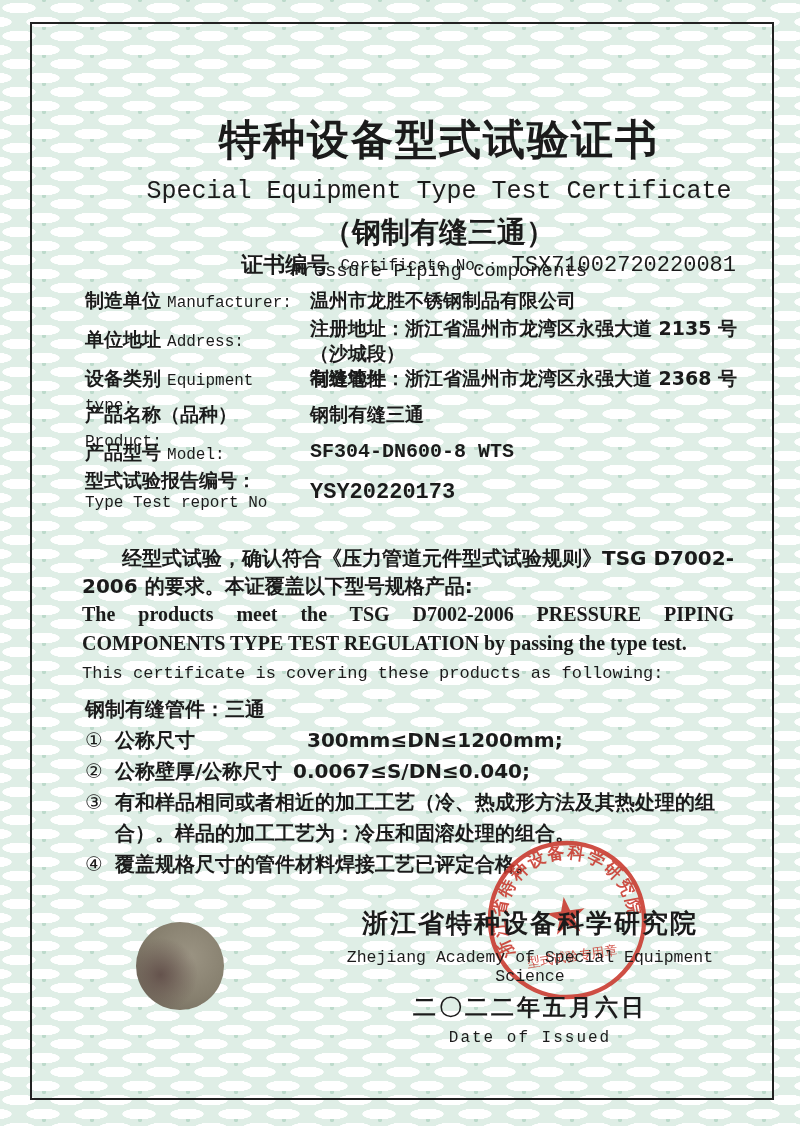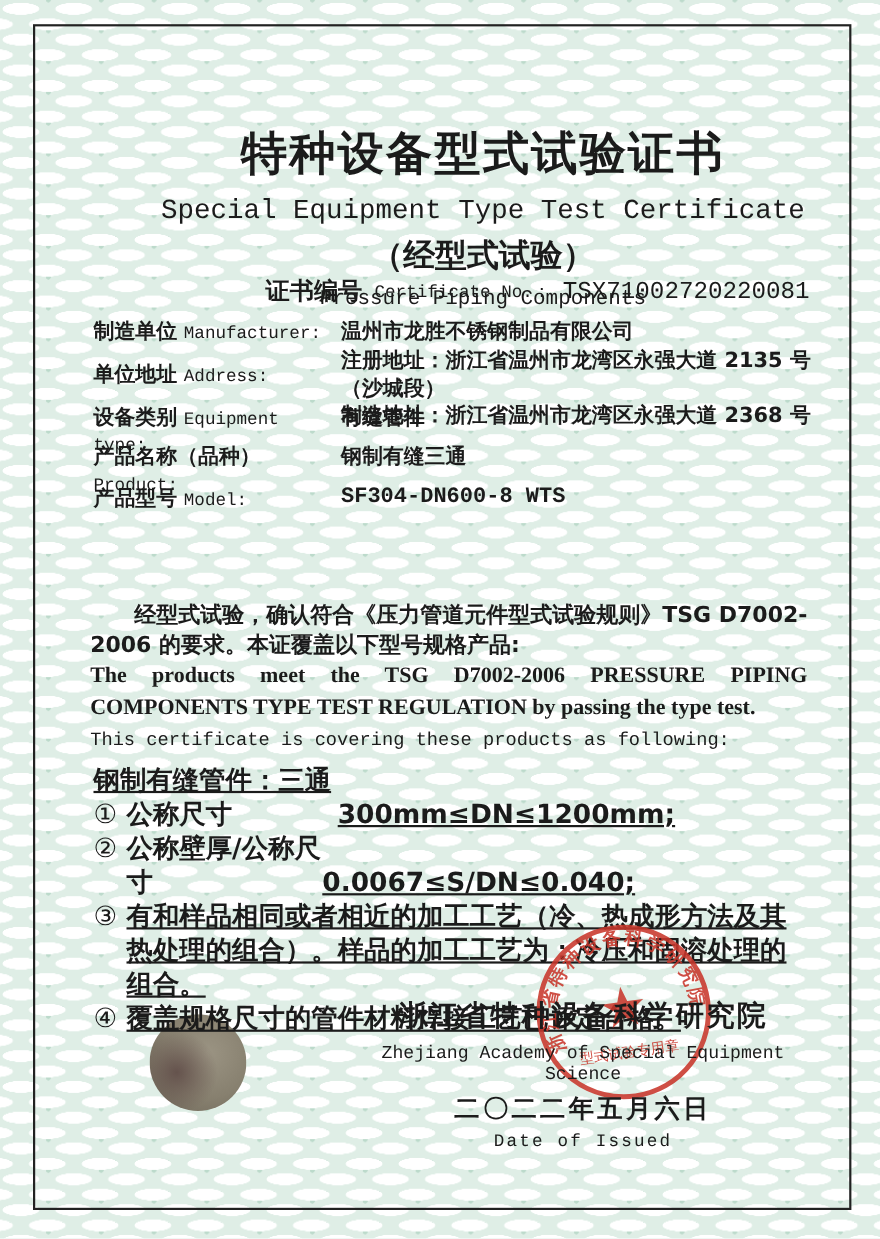--- a/index.html
+++ b/index.html
@@ -44,21 +44,21 @@
   .row .lbl .len { font-family:"Liberation Mono","DejaVu Sans Mono",monospace; font-size:16px; }
   .row .val { font-size:19px; font-weight:600; }
   .row .val.vmono { font-family:"Liberation Mono","DejaVu Sans Mono",monospace; font-weight:700; }
   .addr-line { font-size:19px; font-weight:600; line-height:25px; }
 
   .statement { position:absolute; left:82px; top:544px; width:652px; z-index:2; }
   .statement .p-cn { font-size:20px; font-weight:700; line-height:28px; text-align:justify; text-indent:2em; }
   .statement .p-enb{ font-size:20px; line-height:29px; text-align:justify; }
   .statement .p-en { font-family:"Liberation Mono","DejaVu Sans Mono",monospace; font-size:17px; line-height:28px; margin-top:2px; }
 
-  .products { position:absolute; left:85px; top:694px; width:650px; font-size:24px; font-weight:600; line-height:31px; z-index:2;text-decoration:underline; }
+  .products { position:absolute; left:85px; top:694px; width:650px; font-size:20px; font-weight:600; line-height:31px; z-index:2; }
   .products .item { position:relative; padding-left:30px; }
   .products .num { position:absolute; left:0; top:0; font-weight:400; }
   .products .ilabel1 { display:inline-block; width:192px; }
   .products .ilabel2 { display:inline-block; width:178px; }
 
   .footer { position:absolute; left:320px; top:906px; width:420px; text-align:center; z-index:3; }
   .org-cn  { font-size:26px; font-weight:700; letter-spacing:2px; }
   .org-en  { font-family:"Liberation Mono","DejaVu Sans Mono",monospace; font-size:16.5px; margin-top:7px; }
   .date-cn { font-size:23px; font-weight:600; letter-spacing:3px; margin-top:6px; }
   .date-en { font-family:"Liberation Mono","DejaVu Sans Mono",monospace; font-size:16px; letter-spacing:2px; margin-top:6px; }
@@ -75,21 +75,21 @@
 </style>
 </head>
 <body>
 
 <div class="page">
   <div class="frame"></div>
 
   <div class="title-block">
     <div class="title-cn cn">特种设备型式试验证书</div>
     <div class="title-en mono">Special Equipment Type Test Certificate</div>
-    <div class="subtitle-cn cn">（经型式试验）</div>
+    <div class="subtitle-cn cn">（钢制有缝三通）</div>
     <div class="subtitle-en mono">Pressure Piping Components</div>
   </div>
 
   <div class="cert-line">
     <span class="c1 cn">证书编号</span>
     <span class="c2 mono">Certificate No.：</span>
     <span class="c3 mono">TSX71002720220081</span>
   </div>
 
   <div class="row" style="top:288px">
@@ -128,20 +128,27 @@
   </div>
 
   <div class="row" style="top:440px">
     <div class="lbl">
       <span class="lcn">产品型号</span>
       <span class="len">Model:</span>
     </div>
     <div class="val vmono" style="font-size:20px">SF304-DN600-8 WTS</div>
   </div>
 
+  <div class="row" style="top:468px">
+    <div class="lbl">
+      <div class="lcn">型式试验报告编号：</div>
+      <div class="len">Type Test report No</div>
+    </div>
+    <div class="val vmono" style="font-size:22px;padding-top:12px">YSY20220173</div>
+  </div>
 
   <div class="statement">
     <div class="p-cn cn">经型式试验，确认符合《压力管道元件型式试验规则》TSG D7002-2006 的要求。本证覆盖以下型号规格产品:</div>
     <div class="p-enb serifb">The products meet the TSG D7002-2006 PRESSURE PIPING COMPONENTS TYPE TEST REGULATION by passing the type test.</div>
     <div class="p-en">This certificate is covering these products as following:</div>
   </div>
 
   <div class="products">
     <div>钢制有缝管件：三通</div>
     <div class="item">

